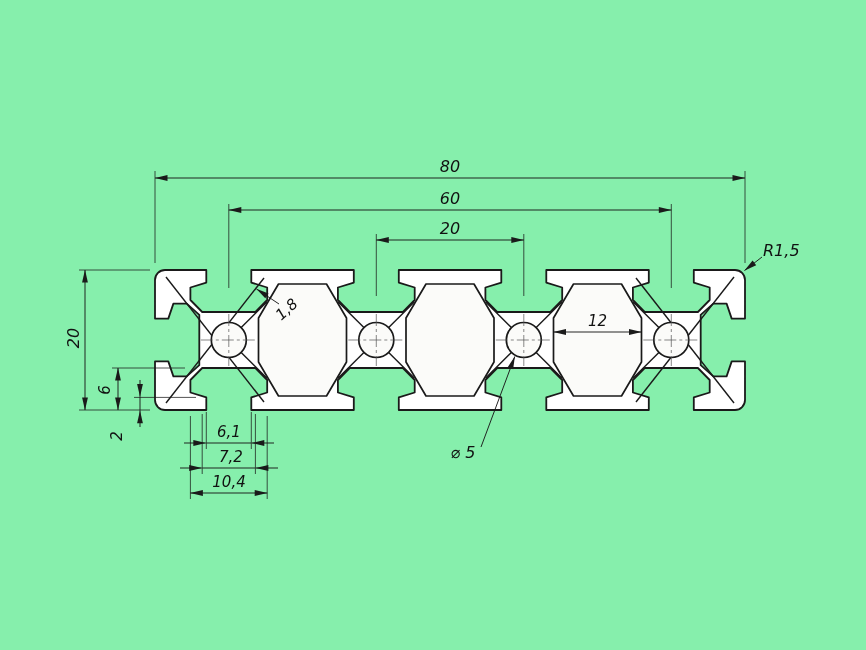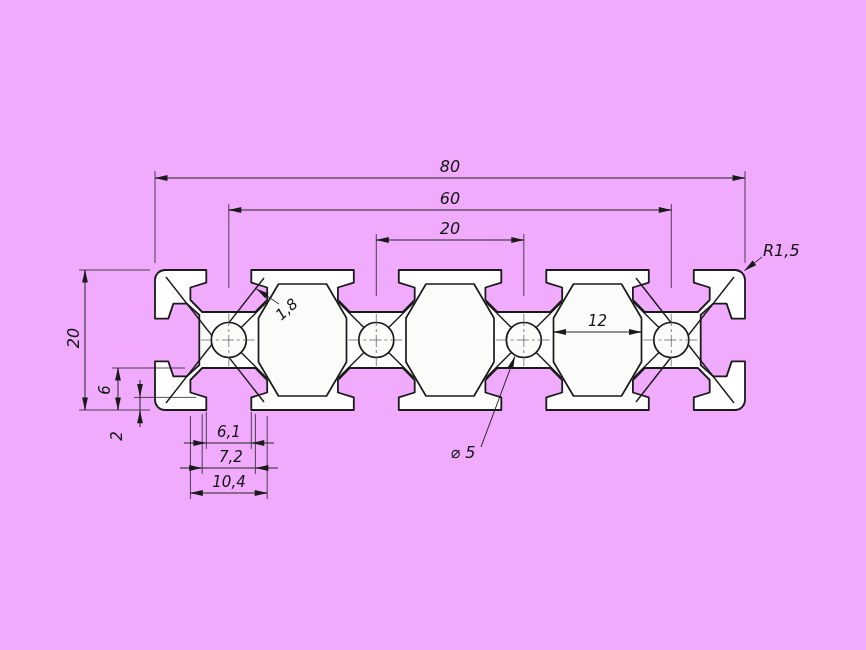--- a/index.html
+++ b/index.html
@@ -1,18 +1,18 @@
 <!DOCTYPE html>
 <html><head>
 <meta charset="utf-8">
 <style>
   html,body{margin:0;padding:0;background:#ffffff;}
   .canvas{
     width:866px;height:650px;position:relative;
-    background:#f0abfc;
+    background:#86efac;
     font-family:"DejaVu Sans", sans-serif;
     overflow:hidden;
   }
   svg{display:block;}
   .outline{fill:#ffffff;stroke:#1a1a1a;stroke-width:1.8;stroke-linejoin:round;}
   .void{fill:#fbfbf9;stroke:#1a1a1a;stroke-width:1.7;stroke-linejoin:round;}
   .bore{fill:#fbfbf9;stroke:#1a1a1a;stroke-width:1.7;}
   .web{stroke:#1a1a1a;stroke-width:1.4;fill:none;}
   .cl{stroke:#555;stroke-width:0.7;fill:none;stroke-dasharray:12 3 3 3;}
   .dim{stroke:#1a1a1a;stroke-width:0.95;fill:none;}

